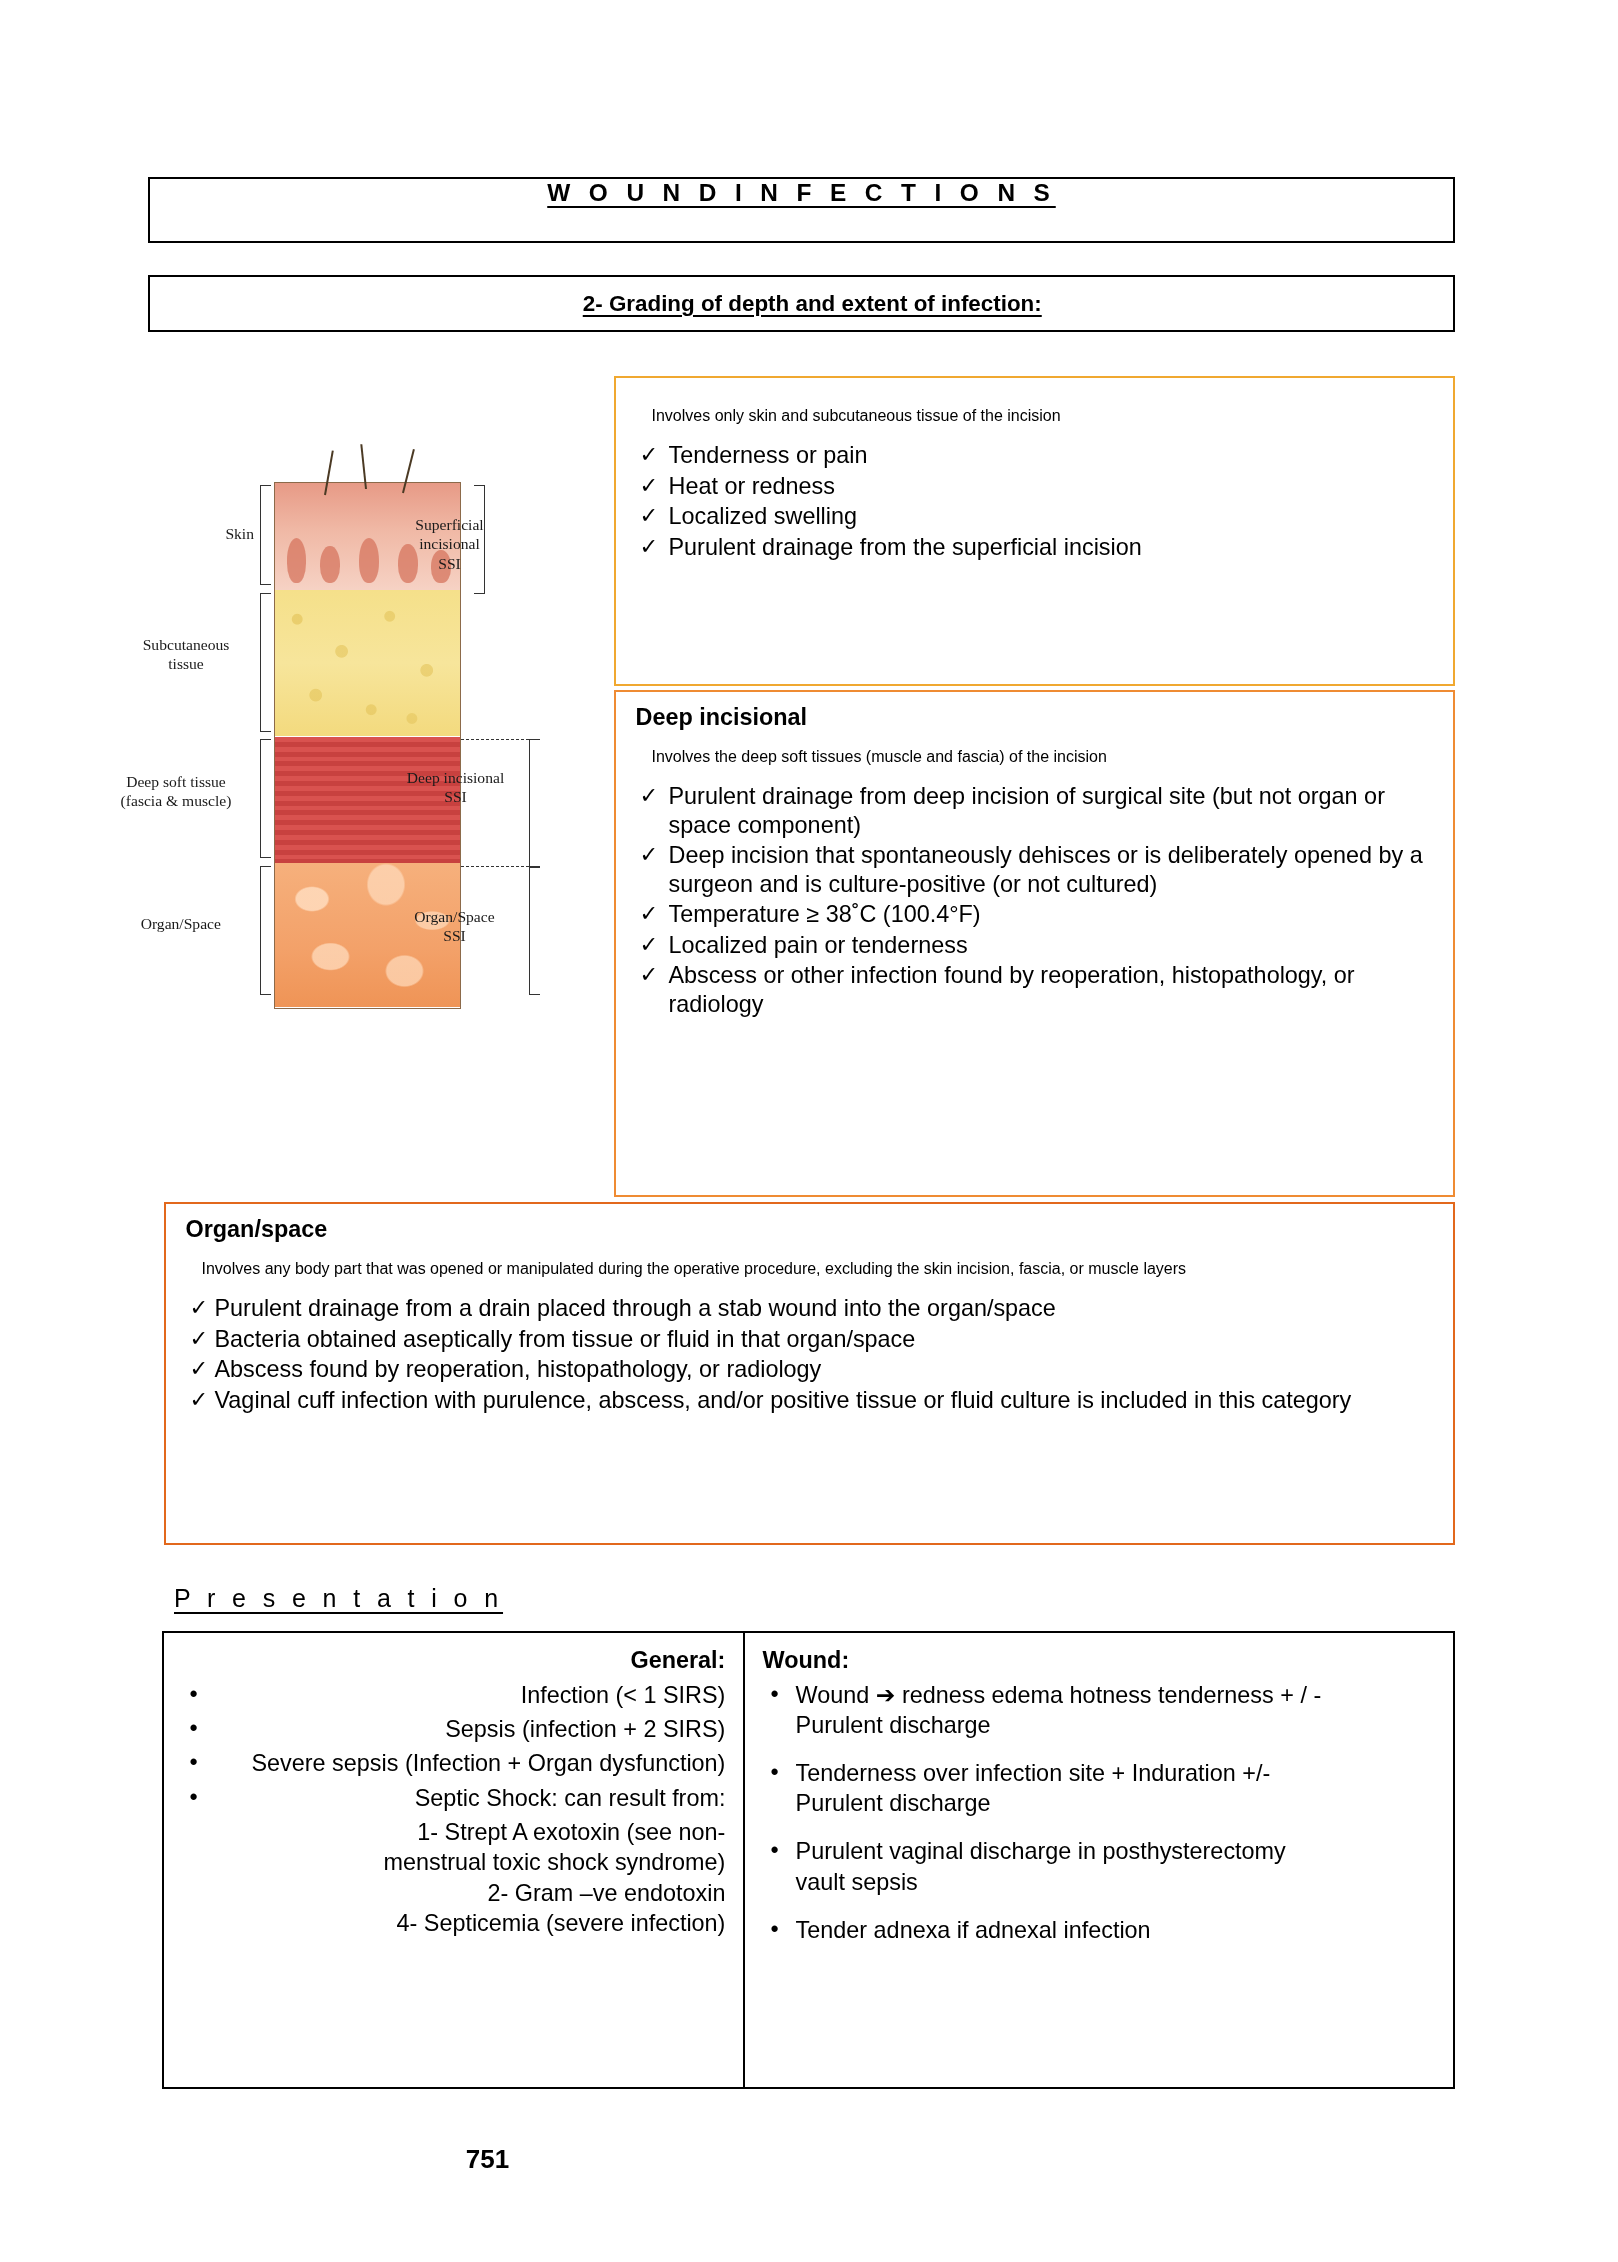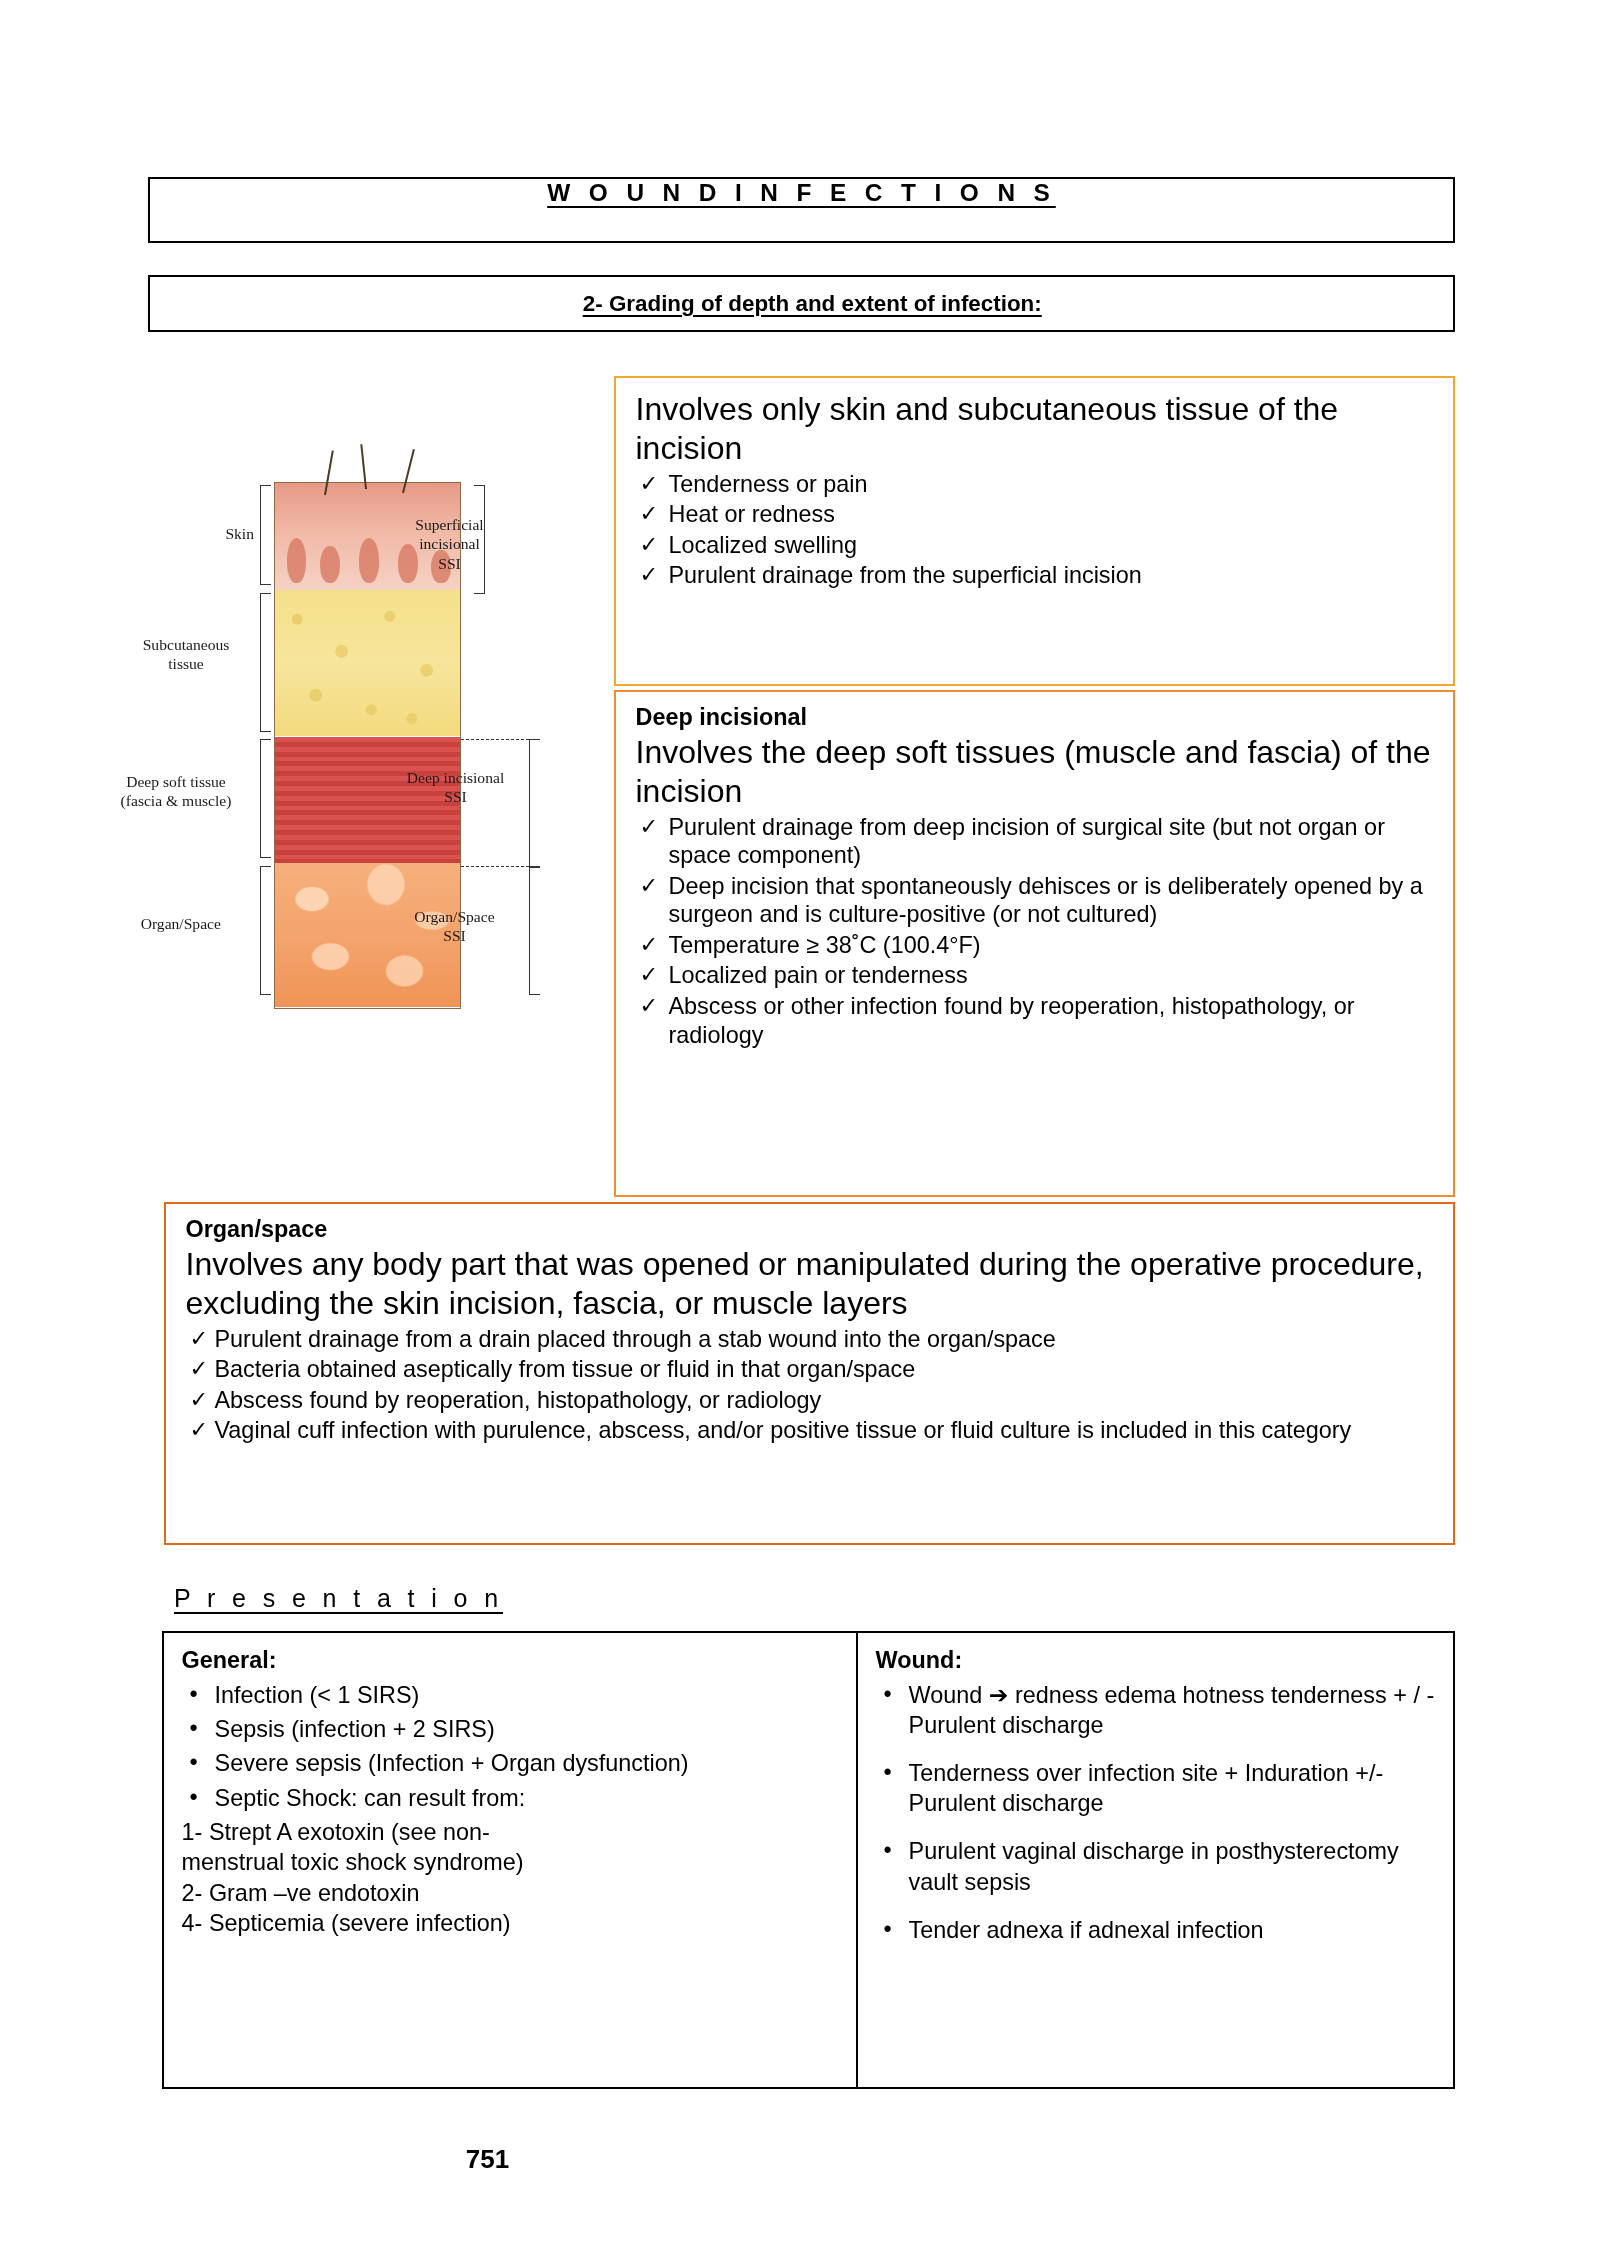--- a/index.html
+++ b/index.html
@@ -173,22 +173,22 @@
     box-sizing: border-box;
     background: #fff;
     padding: 11.7px 17.6px 11.7px 19.5px;
   }
   .cbox h3 {
     margin: 0 0 2px 0;
     font-size: 23.4px;
     font-weight: bold;
   }
   .cbox p {
-    margin: 0;
-    font-size: 32px;
+    margin: 16px;
+    font-size: 16px;
     line-height: 1.22;
   }
   .cbox ul {
     list-style: none;
     margin: 0;
     padding: 0;
   }
   .cbox ul li {
     font-size: 23.4px;
     line-height: 1.22;
@@ -244,22 +244,23 @@
     height: 458px;
     border: 2px solid #000;
     box-sizing: border-box;
     display: flex;
   }
   .pres-col {
     box-sizing: border-box;
     padding: 13.7px 17.6px;
   }
   .pres-col.left {
-    width: 694px;
+    width: 581px;
     border-right: 2px solid #000;
+    text-align: right;
   }
   .pres-col.right {
     width: 595px;
   }
   .pres-col h4 {
     margin: 0 0 5.9px 0;
     font-size: 23.4px;
     font-weight: bold;
   }
   .pres-col ul {

